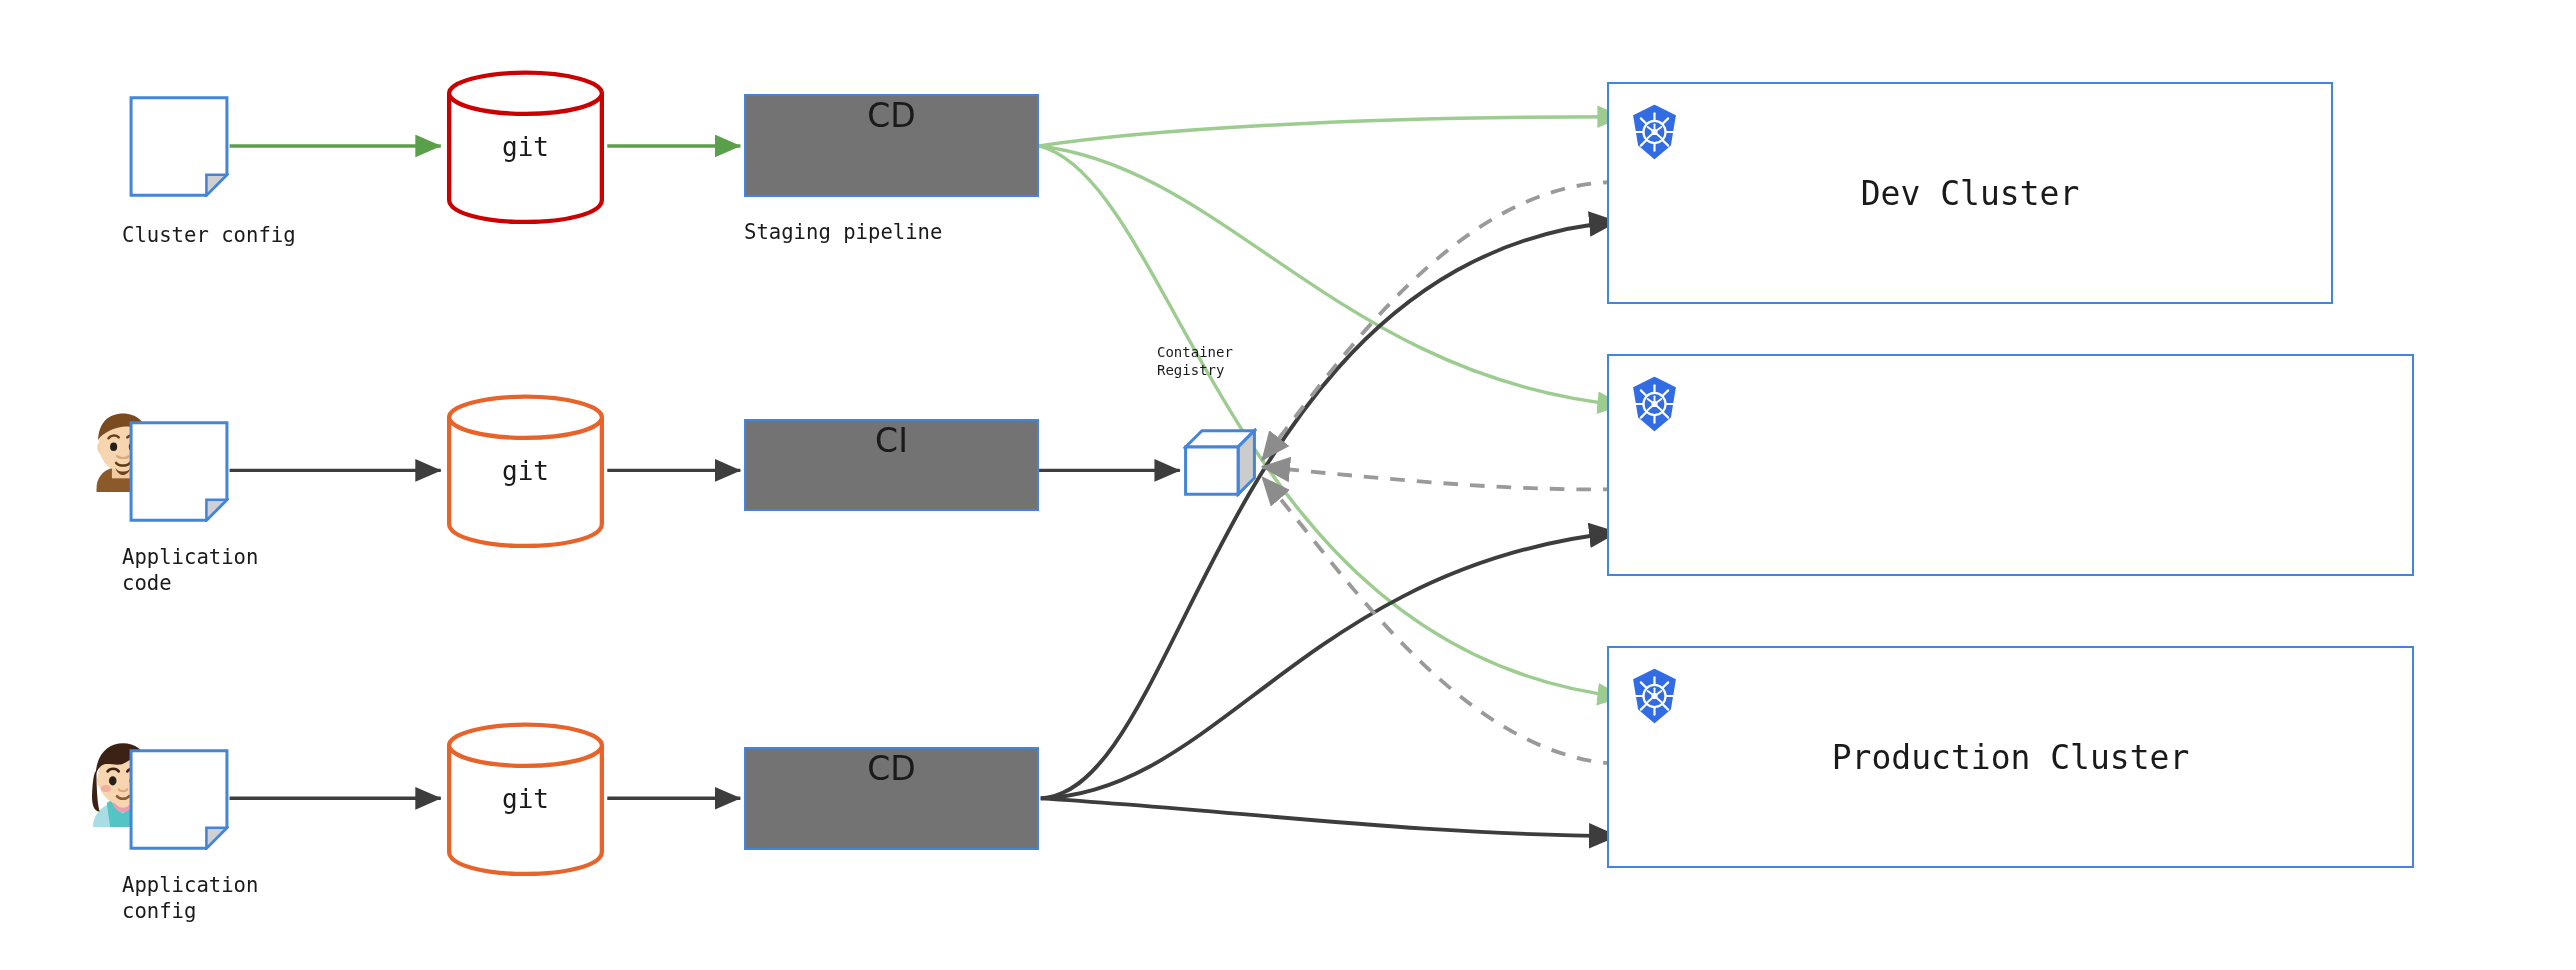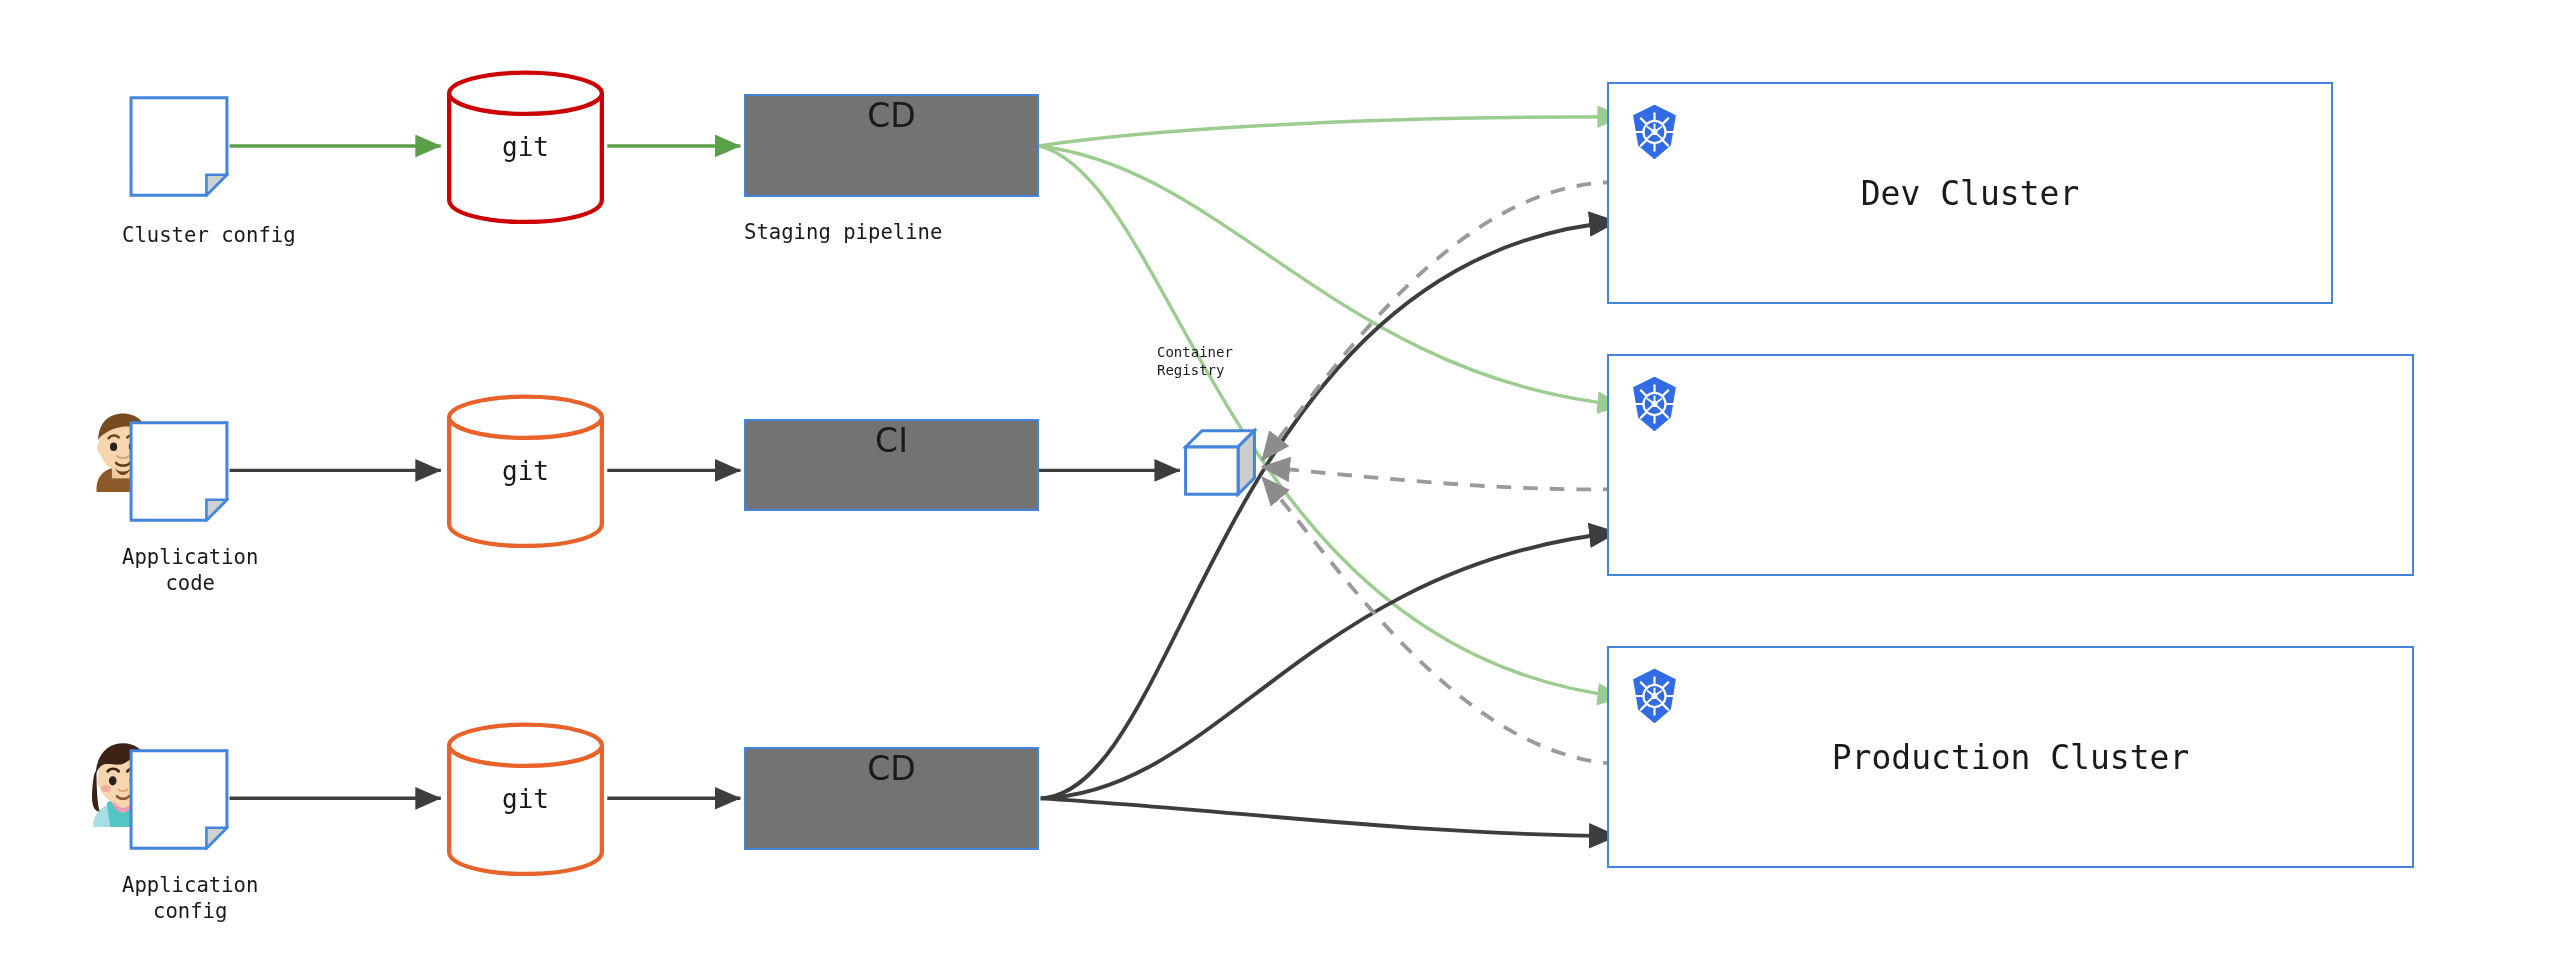--- a/index.html
+++ b/index.html
@@ -56,21 +56,20 @@
   }
 
   
   .caption {
     position: absolute;
     font-family: "DejaVu Sans Mono", monospace;
     font-size: 20.6px;
     line-height: 1.28;
     color: #1a1a1a;
     white-space: pre-line;
-    text-align: center;
   }
 
   
   .cluster {
     box-sizing: border-box;
     border: 2.6px solid #4285db;
     background: #ffffff;
   }
   .cluster-label {
     position: absolute;

